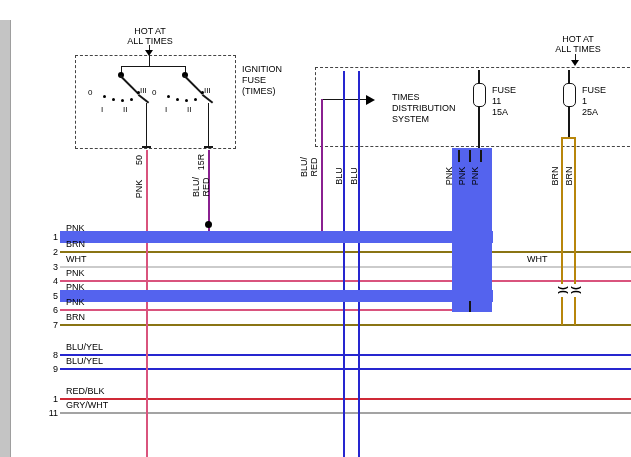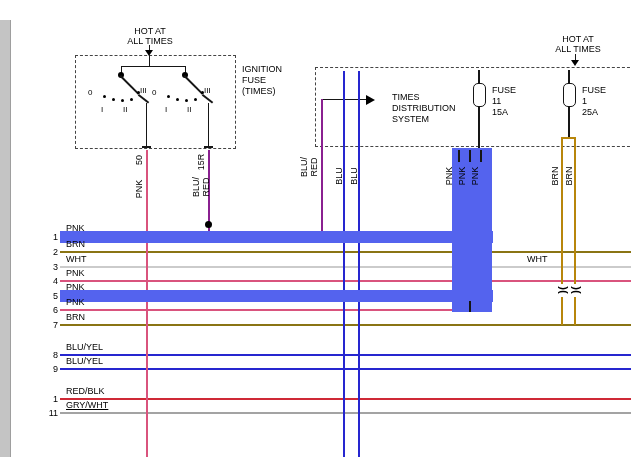--- a/index.html
+++ b/index.html
@@ -191,15 +191,15 @@
   <span class="t" style="left:66px;top:297px;">PNK</span>
   <span class="num" style="left:42px;top:320px;">7</span>
   <span class="t" style="left:66px;top:312px;">BRN</span>
   <span class="num" style="left:42px;top:350px;">8</span>
   <span class="t" style="left:66px;top:342px;">BLU/YEL</span>
   <span class="num" style="left:42px;top:364px;">9</span>
   <span class="t" style="left:66px;top:356px;">BLU/YEL</span>
   <span class="num" style="left:42px;top:394px;">1</span>
   <span class="t" style="left:66px;top:386px;">RED/BLK</span>
   <span class="num" style="left:42px;top:408px;">11</span>
-  <span class="t" style="left:66px;top:400px;text-decoration:underline;">GRY/WHT</span>
+  <span class="t" style="left:66px;top:400px;">GRY/WHT</span>
 
 </div>
 
 </body></html>

